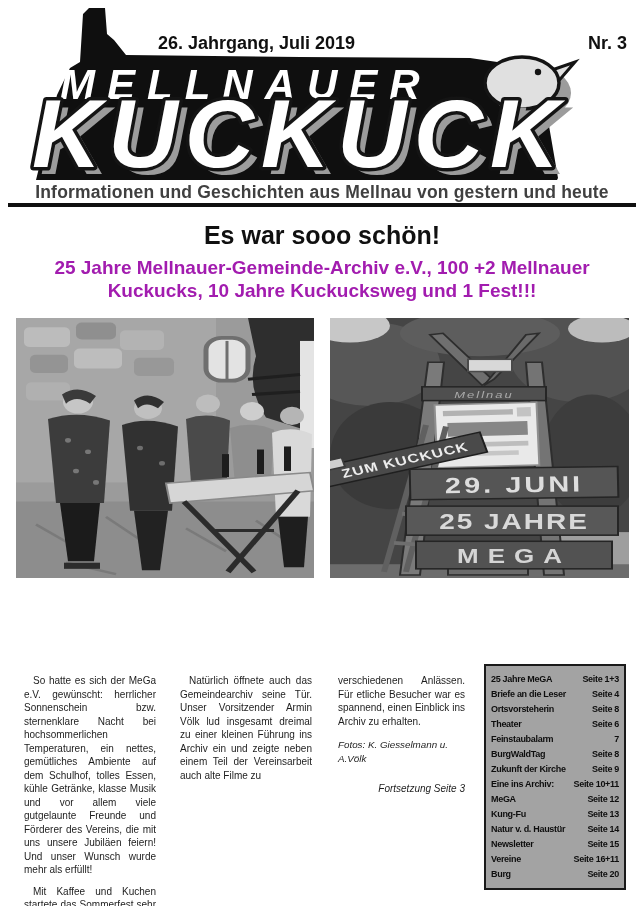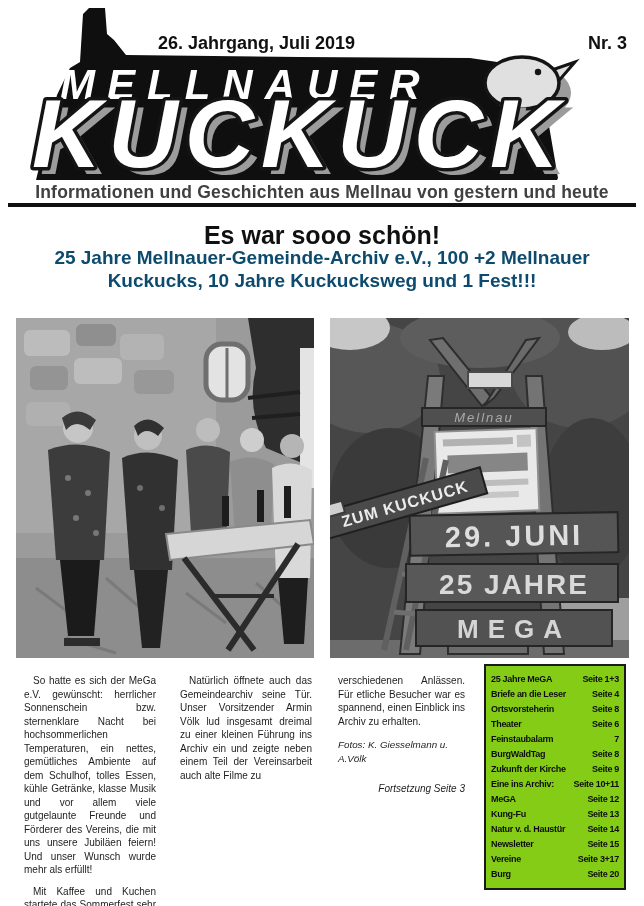--- a/index.html
+++ b/index.html
@@ -12,41 +12,41 @@
   .tagline{
     top:182px;left:0;right:0;text-align:center;
     font-size:17.5px;font-weight:bold;letter-spacing:0.2px;color:#404040;
   }
   .rule{top:203px;left:8px;right:8px;height:4px;background:#101010;}
   .headline{
     top:221px;left:0;right:0;text-align:center;
     font-size:25px;font-weight:bold;color:#101010;
   }
   .subheadline{
-    top:247px;left:22px;right:22px;text-align:center;
-    font-size:19px;line-height:22.5px;font-weight:bold;color:#0c4a6e;
-  }
-  .photo{top:318px;height:340px;}
+    top:257px;left:22px;right:22px;text-align:center;
+    font-size:19px;line-height:22.5px;font-weight:bold;color:#a21caf;
+  }
+  .photo{top:318px;height:260px;}
   .photo svg{display:block;width:100%;height:100%;}
   #photo-left{left:16px;width:298px;}
   #photo-right{left:330px;width:299px;}
   .bodycol{
     top:666px;font-size:10px;line-height:13.5px;
     text-align:justify;color:#1d1d1d;
   }
   #col1{left:16px;width:148px;}
   #col2{left:172px;width:148px;}
   #col3{left:330px;width:143px;}
   .para{margin:8px;}
   .ind{text-indent:9px;}
   .credit{font-style:italic;margin-top:10px;font-size:9.8px;text-align:left;}
   .continuation{font-style:italic;margin-top:17px;font-size:10px;text-align:right;}
   .toc{
     left:484px;top:664px;width:142px;box-sizing:border-box;
-    background:#84cc16;border:2px solid #1a1a1a;padding:6px 5px;
+    background:#a3a3a3;border:2px solid #1a1a1a;padding:6px 5px;
   }
   .toc-row{
     display:flex;justify-content:space-between;gap:2px;
     font-weight:bold;font-size:9px;line-height:15px;
     letter-spacing:-0.3px;white-space:nowrap;color:#0e0e0e;
   }
   .toc-row .pg{text-align:right;}
 </style>
 </head>
 <body>
@@ -283,21 +283,21 @@
     <div class="toc-row">
       <span>Natur v. d. Haustür</span>
         <span class="pg">Seite 14</span>
     </div>
     <div class="toc-row">
       <span>Newsletter</span>
         <span class="pg">Seite 15</span>
     </div>
     <div class="toc-row">
       <span>Vereine</span>
-        <span class="pg">Seite 3+17</span>
+        <span class="pg">Seite 16+11</span>
     </div>
     <div class="toc-row">
       <span>Burg</span>
         <span class="pg">Seite 20</span>
     </div>
   </div>
 
 </div>
 
 </body></html>

